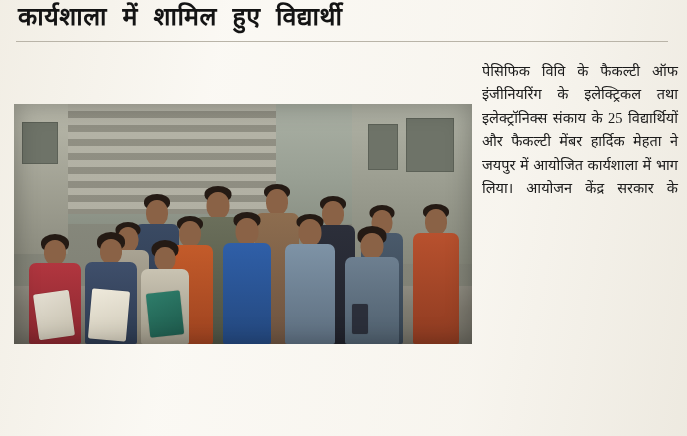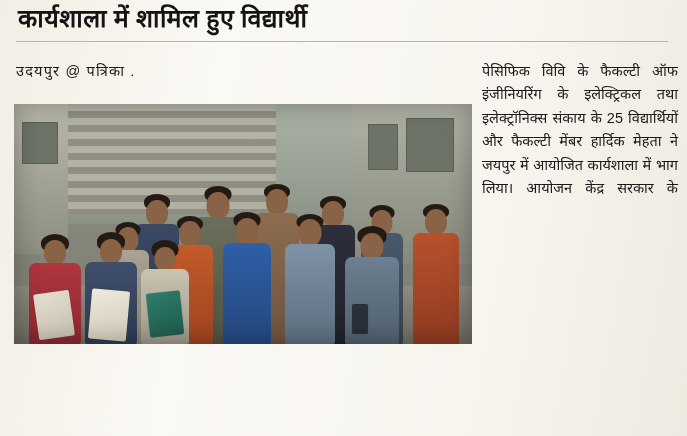--- a/index.html
+++ b/index.html
@@ -23,21 +23,21 @@
     inset: 0;
     background:
       linear-gradient(100deg, rgba(240,236,226,0.85) 0%, rgba(250,248,243,0.5) 30%, rgba(246,243,236,0.7) 70%, rgba(236,232,222,0.9) 100%);
     pointer-events: none;
   }
   .headline {
     position: absolute;
     left: 18px;
     top: 4px;
     width: 640px;
-    font-family: Liberation Serif, serif;
+    font-family: Liberation Mono, monospace;
     font-weight: bold;
     font-size: 25px;
     letter-spacing: 0.5px;
     color: #141414;
     line-height: 1.2;
   }
   .headline-rule {
     position: absolute;
     left: 16px;
     top: 41px;
@@ -123,21 +123,21 @@
     position: absolute;
     border-radius: 2px;
     box-shadow: 0 0 1px rgba(0,0,0,.35);
   }
   
   #text-col {
     position: absolute;
     left: 482px;
     top: 60px;
     width: 196px;
-    font-family: Liberation Sans, sans-serif;
+    font-family: Liberation Serif, serif;
     font-size: 14.5px;
     line-height: 1.62;
     color: #1a1a1a;
     text-align: justify;
     text-align-last: justify;
   }
   #lead-line {
     position: absolute;
     left: 16px;
     top: 60px;
@@ -167,21 +167,20 @@
 </head>
 <body>
 
 <div id="clipping">
 
   <div id="paper-texture"></div>
 
   <div class="headline">कार्यशाला में शामिल हुए विद्यार्थी</div>
   <div class="headline-rule"></div>
 
-  <div id="lead-line">उदयपुर @ पत्रिका .</div>
 
   <div id="photo">
     <div class="ph-sky"></div>
     <div class="ph-building"></div>
     <div class="ph-stair"></div>
     <div class="ph-wall-l"></div>
     <div class="ph-wall-r"></div>
     <div class="ph-window" style="left:8px;top:18px;width:34px;height:40px;"></div>
     <div class="ph-window" style="right:18px;top:14px;width:46px;height:52px;"></div>
     <div class="ph-window" style="right:74px;top:20px;width:28px;height:44px;"></div>

